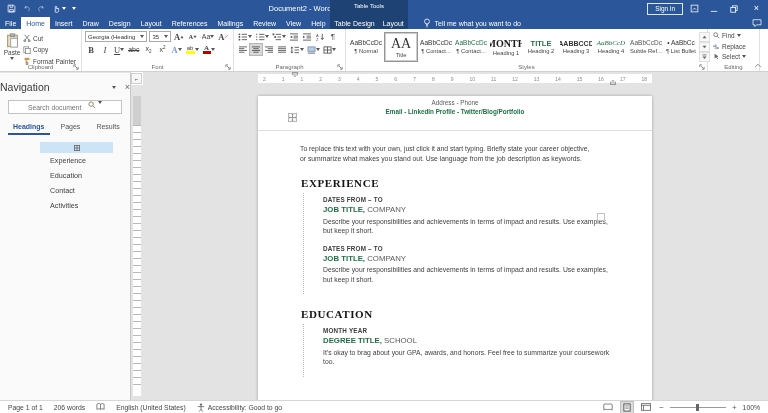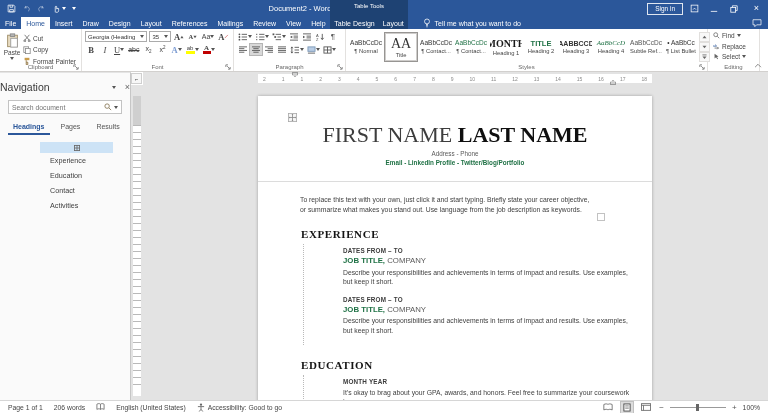--- a/index.html
+++ b/index.html
@@ -89,21 +89,21 @@
   .vruler-strip { position:absolute; left:2px; top:11px; width:8px; height:300px; background:#fff; }
   .vruler-ticks { position:absolute; left:2px; top:40px; width:8px; height:260px; background:repeating-linear-gradient(to bottom,#b9b9b9 0 1px,transparent 1px 7px); }
   .vruler-margin { position:absolute; left:2px; top:11px; width:8px; height:29px; background:#cfcfcf; }
 
   
   .navpane { position:absolute; left:0; top:72px; width:131px; height:328px; background:#fafafa; border-right:1px solid #c6c6c6; border-top:1px solid #e4e4e4; }
   .nav-head { display:flex; align-items:center; padding:8px 0 4px; }
   .nav-title { font-size:10.5px; color:#3b3b3b; flex:1; }
   .nav-head-btns { display:flex; gap:9px; align-items:center; color:#666; }
   .nav-x { font-size:9px; line-height:9px; }
-  .nav-search { margin:3px 8px 0; height:14px; border:1px solid #c3c3c3; background:#fff; display:flex; align-items:center; padding:0 3px; gap:2px; }
+  .nav-search { margin:3px 8px 0; height:14px; border:1px solid #c3c3c3; background:#fff; display:flex; padding:0 19px; gap:2px; }
   .nav-search input { flex:1; border:0; outline:0; font-size:6.8px; color:#555; font-family:inherit; background:transparent; min-width:0; }
   .nav-tabs { display:flex; margin:7px 8px 0; font-size:7px; color:#555; }
   .nav-tab { padding:2px 5px 3px; margin-right:6px; }
   .nav-tab.active { color:var(--accent,#2b579a); font-weight:bold; border-bottom:2px solid var(--accent,#2b579a); }
   .nav-sel { margin:7px 0 0 40px; width:73px; height:11px; background:#cde3f6; display:flex; align-items:center; justify-content:center; }
   .nav-item { padding:3px 0 3px 50px; font-size:7.2px; color:#404040; }
 
   
   .docarea { position:absolute; left:143px; top:85px; width:625px; height:315px; background:#e3e3e3; overflow:hidden; }
   .page { position:absolute; left:115px; top:11px; width:394px; height:400px; background:#fff; box-shadow:0 0 3px rgba(0,0,0,.3); }
@@ -111,21 +111,21 @@
   .res-title { margin-top:27px; text-align:center; font-family:"Liberation Serif",serif; font-size:22px; line-height:24px; white-space:nowrap; }
   .res-first { font-weight:400; color:#3d3d3d; }
   .res-last { font-weight:700; color:#0f0f0f; }
   .res-contact1 { text-align:center; font-size:6.3px; color:#595959; margin-top:3px; }
   .res-contact2 { text-align:center; font-size:6.3px; font-weight:bold; color:var(--green,#1f7145); margin-top:2px; }
   .res-divider { margin-top:15px; border-top:1px solid #dcdcdc; }
   .res-summary { margin:13px 58px 0 42px; font-size:6.8px; color:#3f3f3f; line-height:1.4; }
   .sq-marker { position:absolute; right:47px; top:117px; width:8px; height:8px; border:1px solid #c2c2c2; background:#fff; }
   .res-h { margin:14px 0 0 43px; font-family:"Liberation Serif",serif; font-size:11px; font-weight:bold; letter-spacing:.6px; color:#141414; }
   .entries { margin:4px 0 0 45px; border-left:1px dotted #b9b9b9; padding:3px 0 1px 19px; }
-  .entry { margin-bottom:9px;margin-left:20px; }
+  .entry { margin-bottom:9px; }
   .e-dates { font-size:6.3px; font-weight:bold; color:#3c3c3c; letter-spacing:.2px; }
   .e-titleline { font-size:7.8px; margin-top:2px; }
   .e-job { color:var(--green,#1f7145); font-weight:bold; }
   .e-org { color:#595959; }
   .e-desc { font-size:6.8px; color:#3f3f3f; line-height:1.4; margin-top:2.5px; max-width:292px; }
 
   
   .statusbar { position:absolute; left:0; bottom:0; width:768px; height:13px; background:#fff; border-top:1px solid #d6d6d6; display:flex; align-items:center; font-size:6.8px; color:#444; padding:0 8px; gap:11px; }
   .sb-item { display:flex; align-items:center; gap:3px; white-space:nowrap; }
   .sb-right { margin-left:auto; display:flex; align-items:center; gap:6px; }
@@ -637,21 +637,20 @@
 <div class="docarea">
   <div class="page">
     <span class="tbl-handle">
         <svg width="9" height="9" viewBox="0 0 11 11">
           <rect x="0.5" y="0.5" width="10" height="10" stroke="#aaa" fill="#f5f5f5"></rect>
           <path d="M5.5 1.5v8 M1.5 5.5h8" stroke="#8a8a8a"></path>
           <path d="M5.5 1L4.3 2.5h2.4Z M5.5 10L4.3 8.5h2.4Z M1 5.5L2.5 4.3v2.4Z M10 5.5L8.5 4.3v2.4Z" fill="#8a8a8a"></path>
         </svg>
       </span>
 
-    <div class="res-title"><span class="res-first">FIRST NAME </span><span class="res-last">LAST NAME</span></div>
     <div class="res-contact1">Address - Phone</div>
     <div class="res-contact2">Email - LinkedIn Profile - Twitter/Blog/Portfolio</div>
     <div class="res-divider"></div>
 
     <div class="res-summary">To replace this text with your own, just click it and start typing. Briefly state your career objective, or summarize what makes you stand out. Use language from the job description as keywords.</div>
     <span class="sq-marker"></span>
 
     <div class="res-h">EXPERIENCE</div>
     <div class="entries">
       <div class="entry">
@@ -663,20 +662,21 @@
         <div class="e-dates">DATES FROM – TO</div>
         <div class="e-titleline"><span class="e-job">JOB TITLE,</span><span class="e-org"> COMPANY</span></div>
         <div class="e-desc">Describe your responsibilities and achievements in terms of impact and results. Use examples, but keep it short.</div>
       </div>
     </div>
 
     <div class="res-h">EDUCATION</div>
     <div class="entries">
       <div class="entry">
         <div class="e-dates">MONTH YEAR</div>
+        <div class="e-titleline"><span class="e-job">DEGREE TITLE,</span><span class="e-org"> SCHOOL</span></div>
         <div class="e-desc">It’s okay to brag about your GPA, awards, and honors. Feel free to summarize your coursework too.</div>
       </div>
     </div>
   </div>
 </div>
 
 <div class="statusbar">
   <span class="sb-item">Page 1 of 1</span>
   <span class="sb-item">206 words</span>
   <span class="sb-item">

